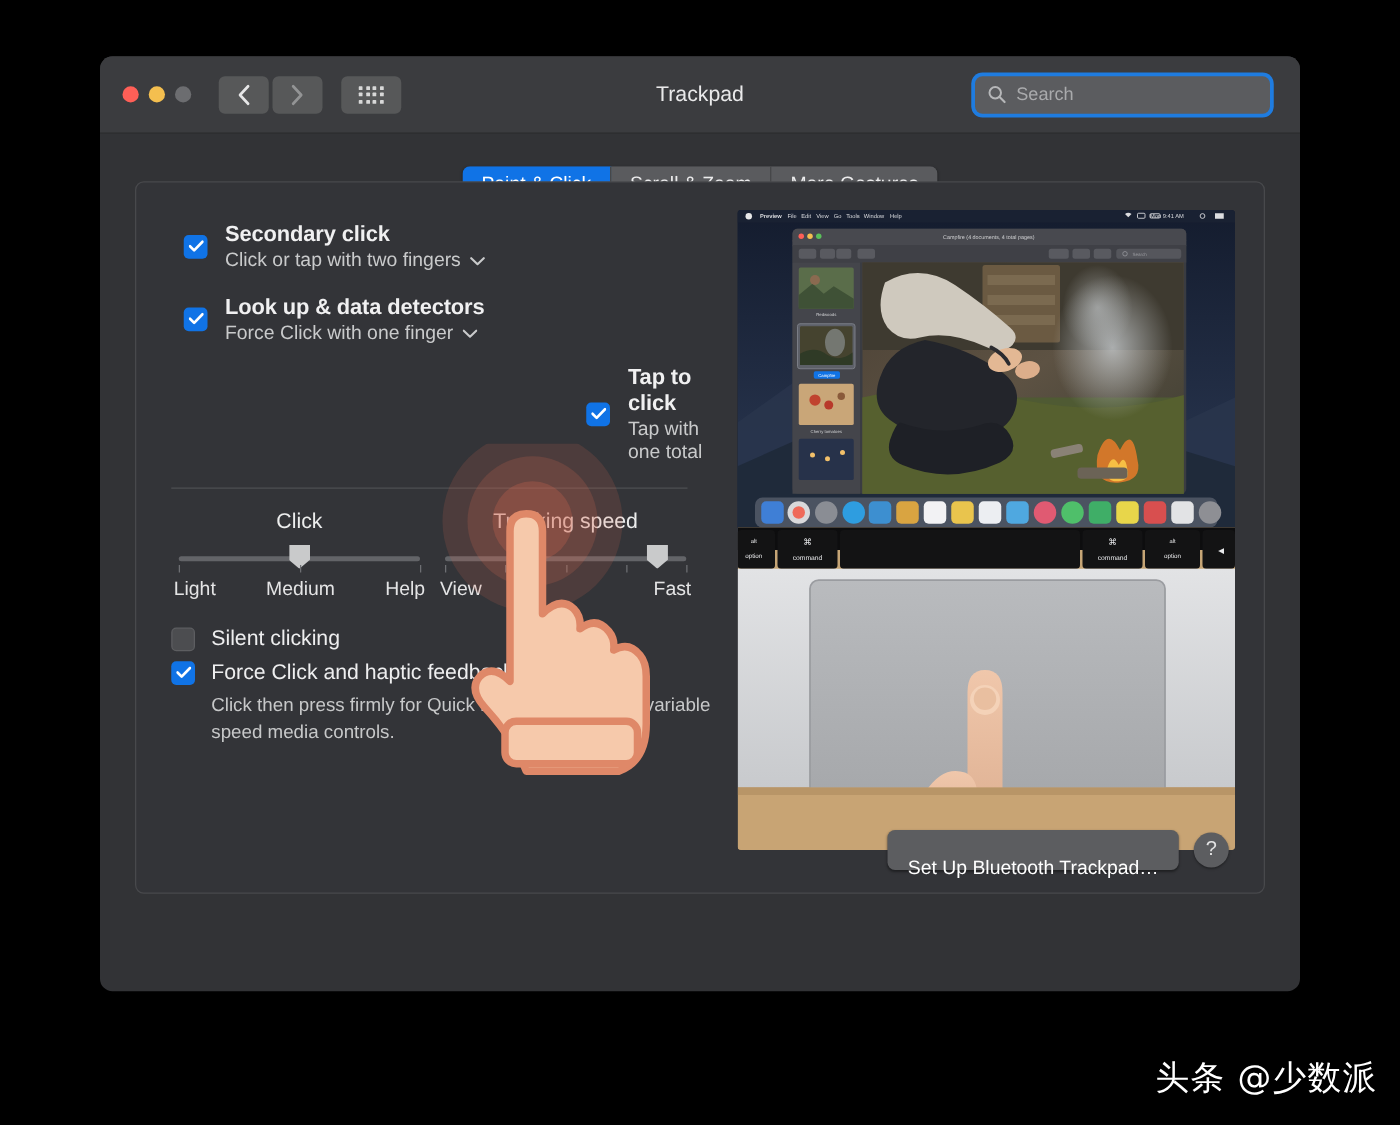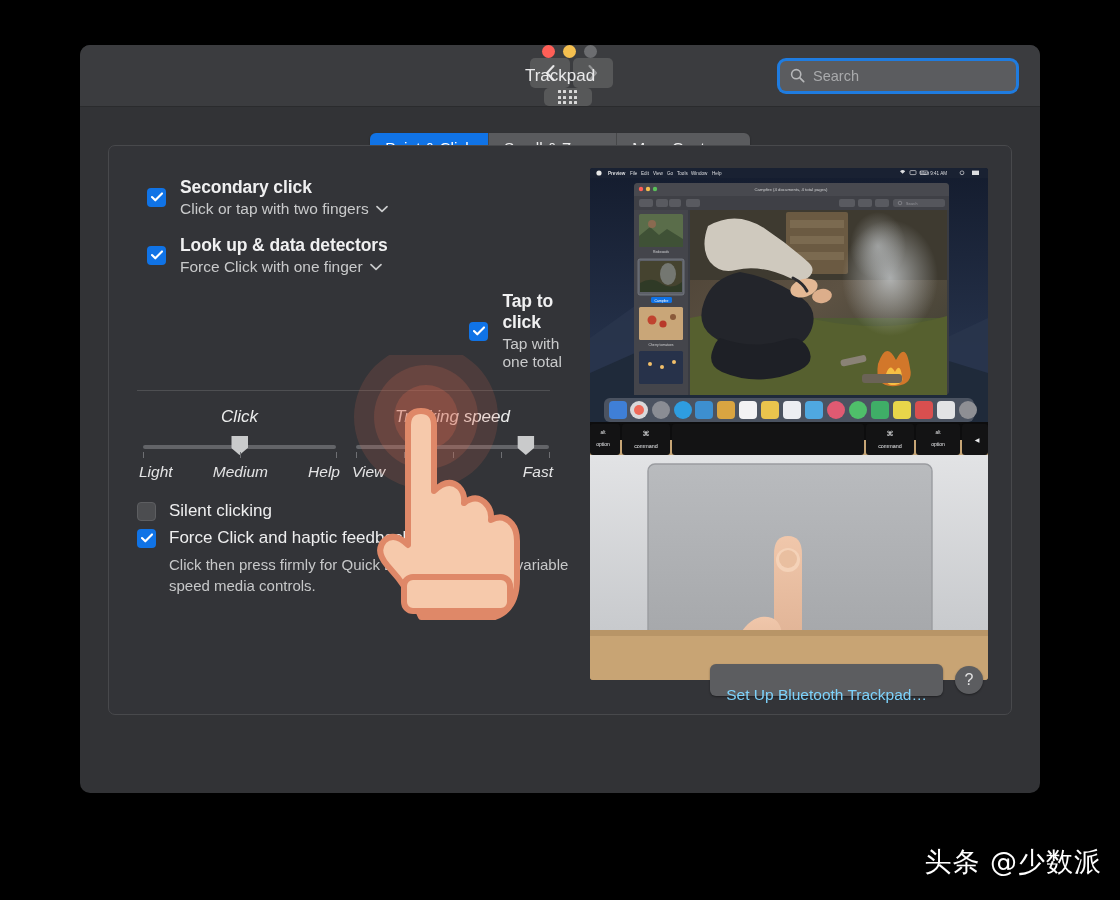--- a/index.html
+++ b/index.html
@@ -21,21 +21,21 @@
     box-shadow: 0 12px 40px rgba(0,0,0,.75);
     overflow: hidden;
   }
 
   
   .titlebar {
     position: relative;
     height: 62px;
     background: #3b3c3f;
     border-bottom: 1px solid #2a2b2d;
-    display: flex; align-items: center; flex-direction: column;
+    display: flex; align-items: center;
   }
   .traffic { display: flex; gap: 8px; margin-left: 18px; }
   .dot { width: 13px; height: 13px; border-radius: 50%; }
   .dot.red    { background: #ff5f57; }
   .dot.yellow { background: #f4bf4f; }
   .dot.gray   { background: #6c6d70; }
 
   .navgroup { display: flex; gap: 3px; margin-left: 22px; }
   .navbtn {
     width: 40px; height: 30px;
@@ -174,21 +174,20 @@
     height: 1px; background: #4e4f52;
     margin: 12px 6px 0 6px;
     width: 413px;
   }
 
   
   .sliders {
     display: flex;
     margin-top: 16px;
     padding-left: 6px;
-    font-style: italic;
   }
   .slider-block { width: 205px; }
   .slider-block + .slider-block { margin-left: 8px; }
   .sl-title {
     text-align: center; color: #eceded;
     font-size: 17px; margin-bottom: 18px;
   }
   .track {
     position: relative;
     height: 4px; background: #636468;
@@ -241,21 +240,21 @@
   .preview svg { display: block; }
 
   
   .footer {
     position: absolute;
     right: 28px; bottom: 18px;
     display: flex; align-items: center; gap: 12px;
   }
   .bt-btn {
     background: #5c5d60;
-    color: #7dd3fc;
+    color: #ffffff;
     font-size: 15.5px;
     padding: 16px 16px;
     height: 30px; line-height: 30px;
     border-radius: 6px;
     box-shadow: 0 1px 2px rgba(0,0,0,.4);
   }
   .help-btn {
     width: 28px; height: 28px;
     border-radius: 50%;
     background: #5c5d60;

